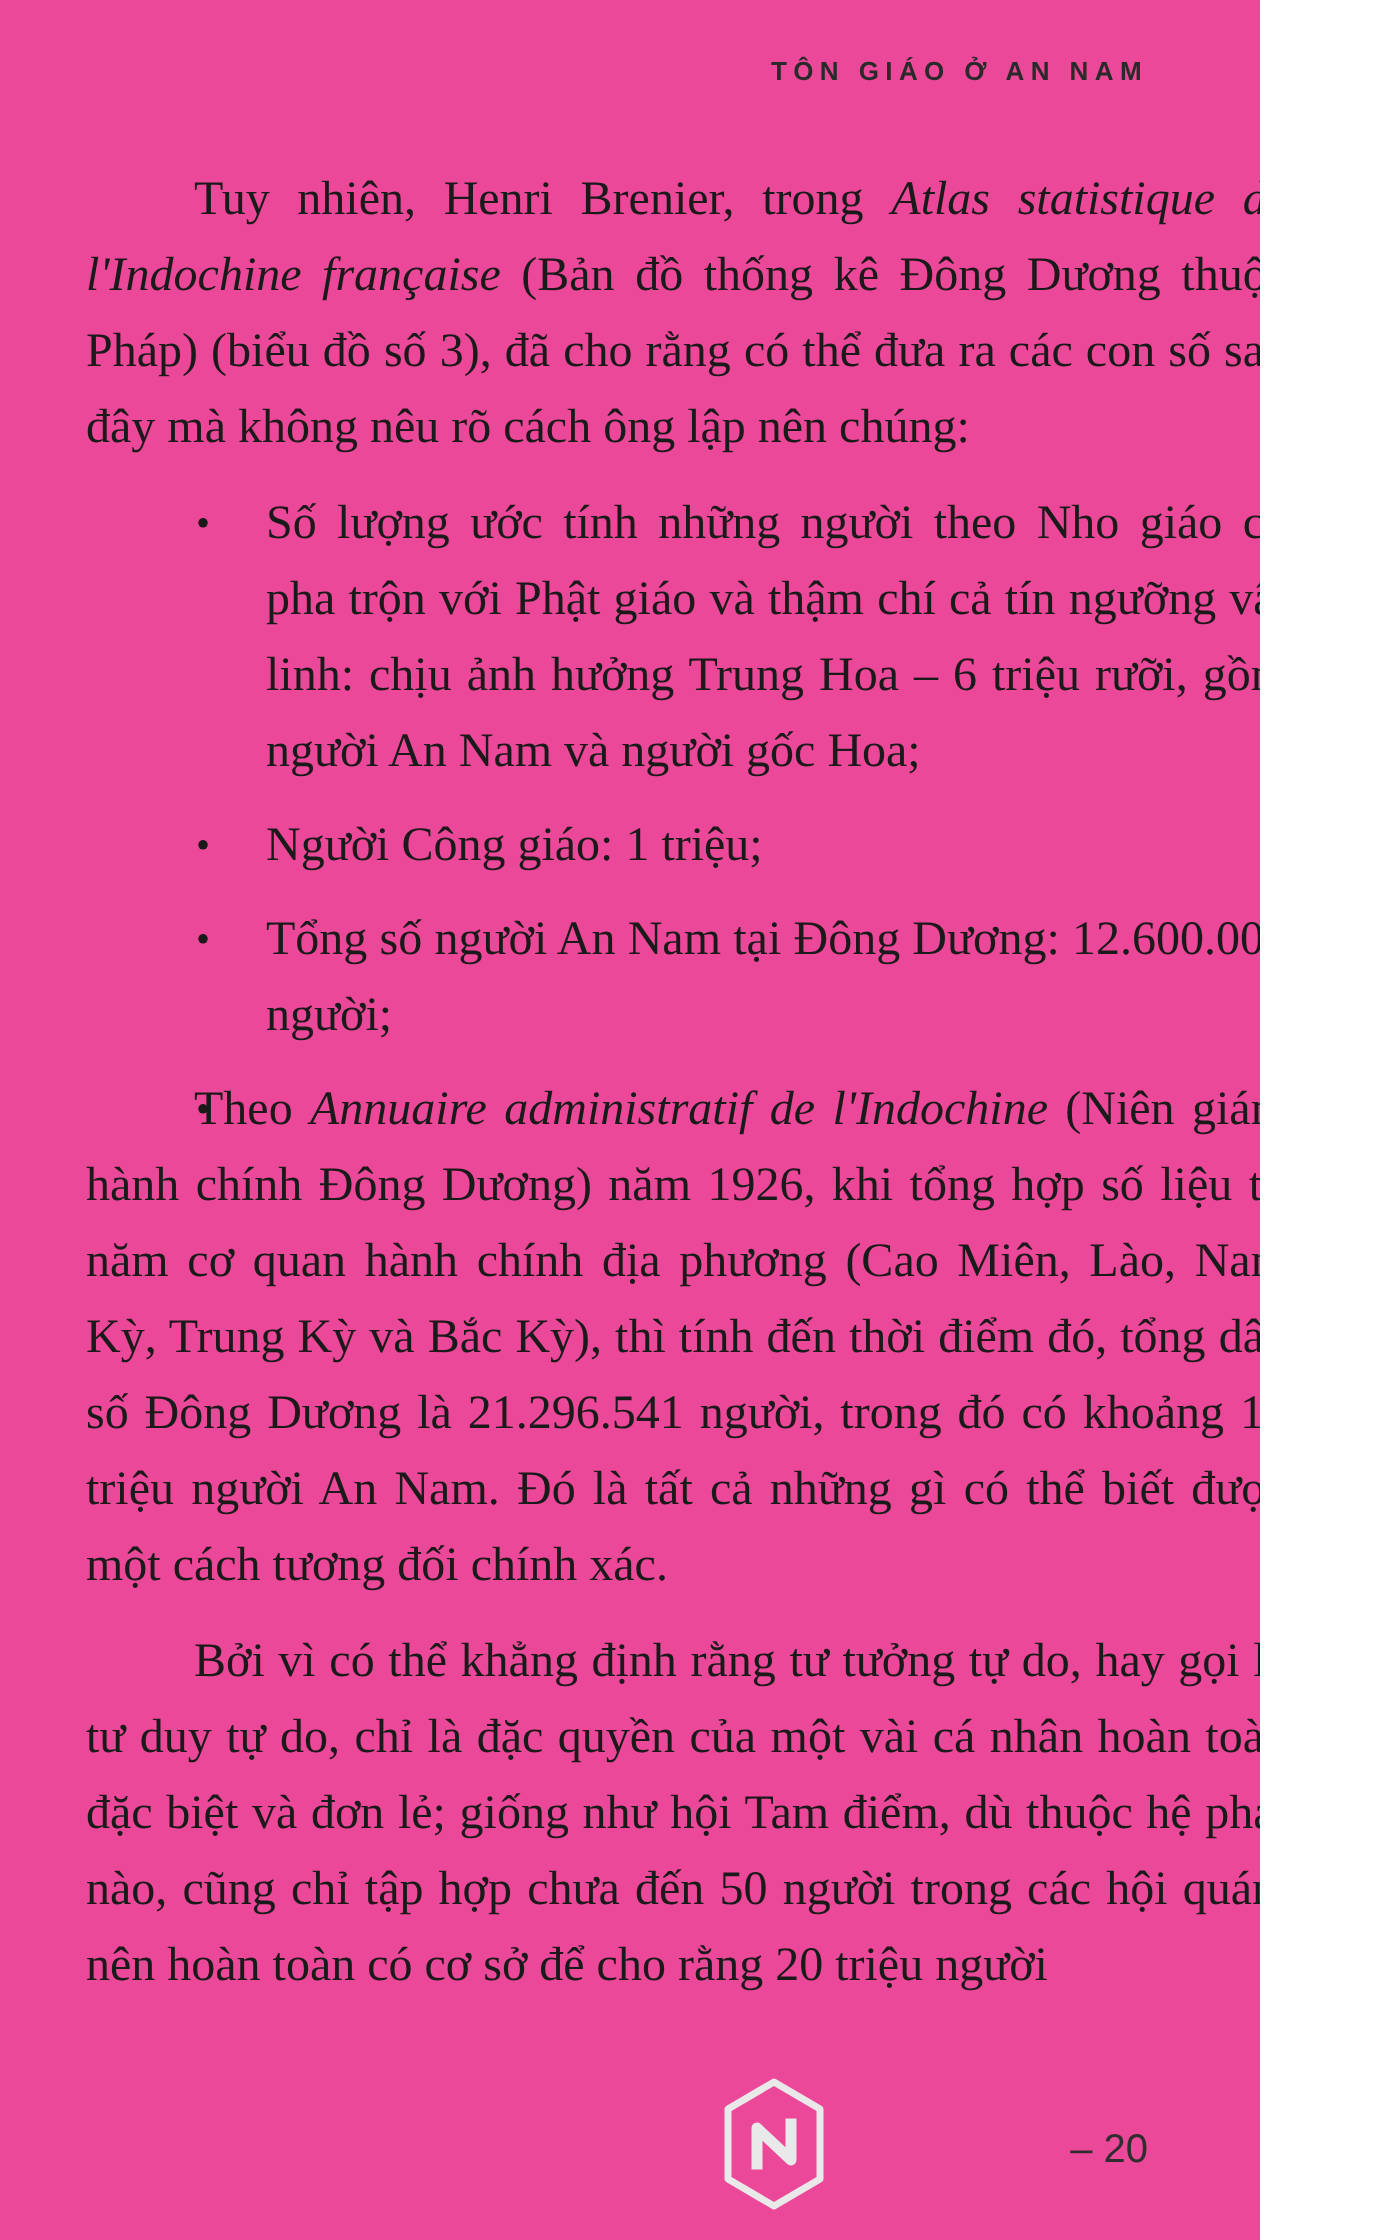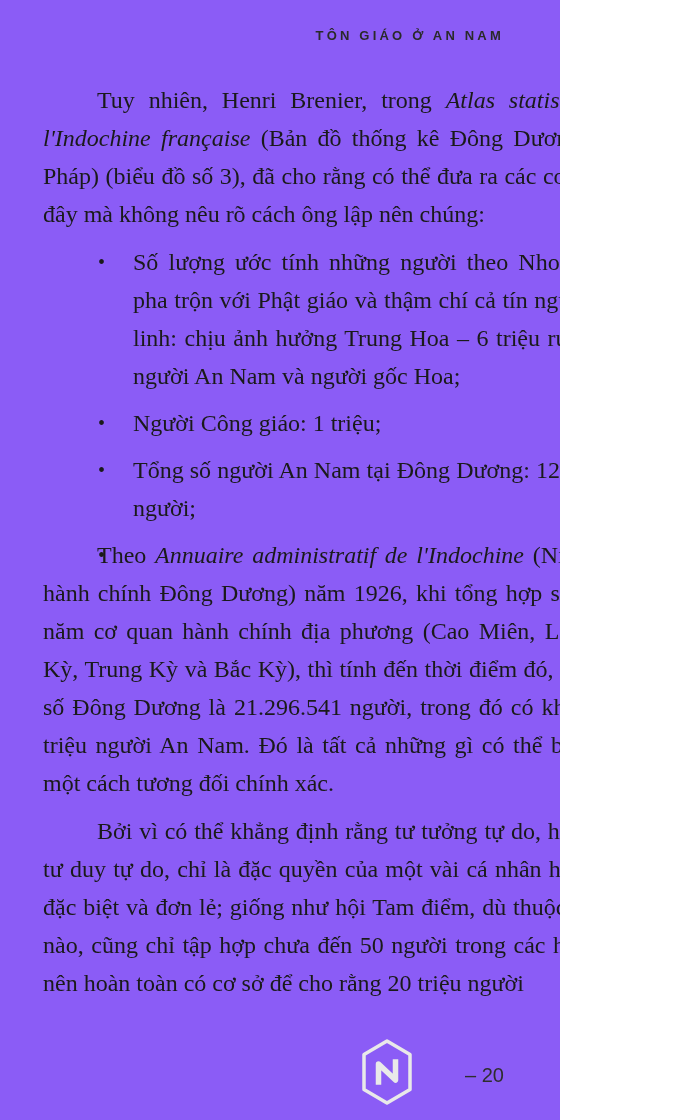--- a/index.html
+++ b/index.html
@@ -1,20 +1,20 @@
 <!DOCTYPE html>
 <html><head>
 <meta charset="utf-8">
 <style>
   html, body { margin: 0; padding: 0; background: #ffffff; }
   .page {
     position: relative;
-    width: 560px;
+    width: 630px;
     height: 1120px;
-    background: #8b5cf6;
+    background: #ec4899;
     overflow: hidden;
     font-family: "Liberation Serif", serif;
   }
   .running-header {
     position: absolute;
     top: 28px;
     right: 56px;
     font-family: "Liberation Sans", sans-serif;
     font-size: 13px;
     font-weight: 600;

